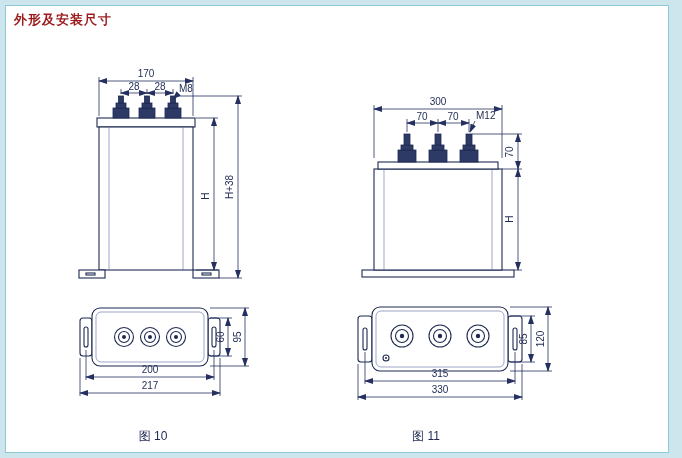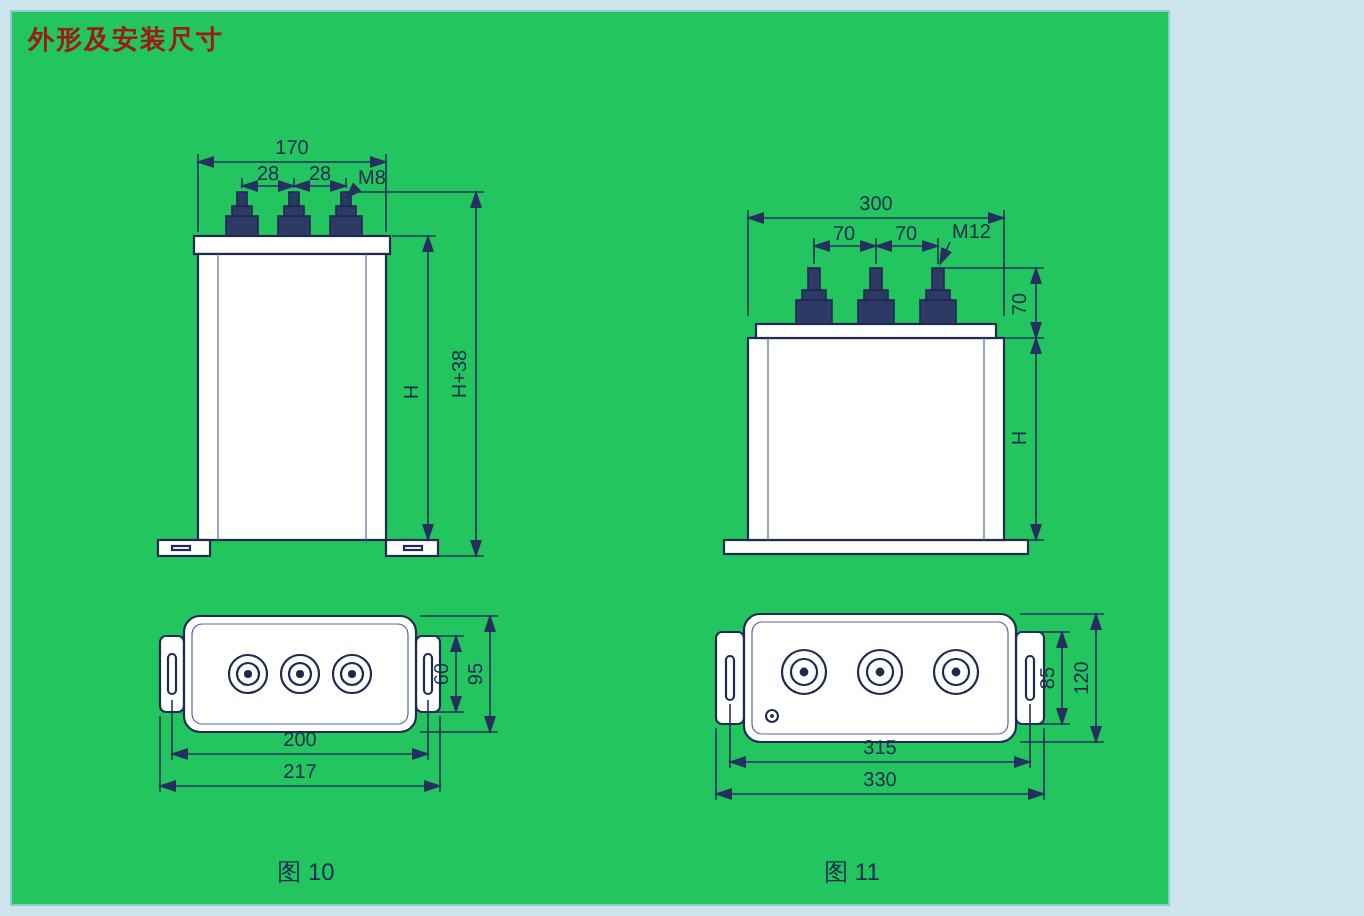--- a/index.html
+++ b/index.html
@@ -1,19 +1,19 @@
 <!DOCTYPE html>
 <html><head>
 <meta charset="utf-8">
 <style>
   * { margin:0; padding:0; box-sizing:border-box; }
   html,body { width:682px; height:458px; }
   body { font-family:"Liberation Sans", sans-serif; background:#cde6ee; }
   .frame { width:682px; height:458px; background:#cde6ee; padding:5px; }
-  .panel { position:relative; width:580px; height:448px; background:#22c55e; border:1px solid #8ec9d6; overflow:hidden; }
+  .panel { position:relative; width:664px; height:448px; background:#ffffff; border:1px solid #8ec9d6; overflow:hidden; }
   .title { position:absolute; top:5px; left:8px; font-size:13px; font-weight:bold; color:#9b1b1b; letter-spacing:1px; z-index:2; }
   svg.drawing { position:absolute; top:0; left:0; }
   text { font-family:"Liberation Sans", sans-serif; font-size:10px; fill:#1e2a52; }
   text.cap { font-size:12px; }
   .ol  { fill:none; stroke:#1e2a52; stroke-width:1.1; }
   .olf { fill:#ffffff; stroke:#1e2a52; stroke-width:1.1; }
   .dk  { fill:#2e3a66; stroke:#1e2a52; stroke-width:0.8; }
   .dim { fill:none; stroke:#253061; stroke-width:0.8; }
   .thin{ fill:none; stroke:#5a68a0; stroke-width:0.6; }
 </style>

